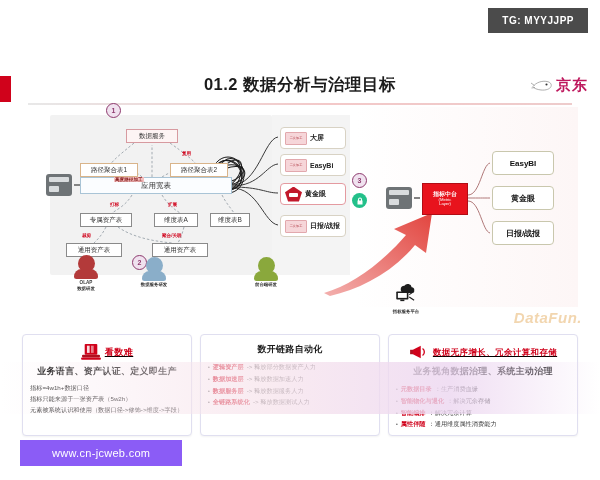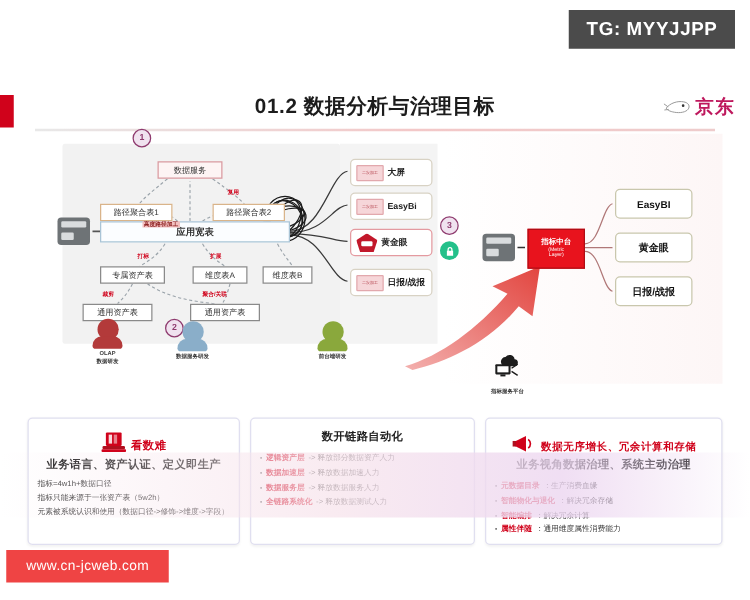--- a/index.html
+++ b/index.html
@@ -6,21 +6,21 @@
   body{
     width:600px;height:480px;overflow:hidden;
     background:#ffffff;
     font-family:"Liberation Sans","DejaVu Sans",sans-serif;
     position:relative;
   }
   
   .tg-badge{
     position:absolute;top:8px;right:12px;
     background:#4b4b4b;color:#fff;
-    font-size:15px;font-weight:bold;letter-spacing:.5px;
+    font-size:10px;font-weight:bold;letter-spacing:.5px;
     padding:7px 14px;
   }
   
   .slide{
     position:absolute;left:0;top:62px;width:600px;height:352px;
     background:#ffffff;
   }
   .red-tab{
     position:absolute;left:0;top:14px;width:11px;height:26px;background:#d0021b;
   }
@@ -150,21 +150,21 @@
   .cards{position:absolute;left:22px;top:272px;width:556px;height:108px;}
   .card{
     position:absolute;top:0;height:102px;box-sizing:border-box;
     background:#fff;border:1px solid #e0dff0;border-radius:4px;
     box-shadow:0 1px 2px rgba(0,0,0,.05);
     padding:6px 7px 0 7px;
   }
   .card.c1{left:0;width:170px;}
   .card.c2{left:178px;width:180px;}
   .card.c3{left:366px;width:190px;}
-  .card-head{display:flex;align-items:flex-end;justify-content:center;gap:4px;height:22px;}
+  .card-head{display:flex;align-items:center;justify-content:center;gap:4px;height:22px;text-decoration:underline;}
   .card-head .tag{font-size:9px;font-weight:bold;color:#d0021b;letter-spacing:.5px;}
   .card-sub{
     text-align:center;font-size:9px;font-weight:bold;color:#1d1d1d;margin:2px 0 5px;
     letter-spacing:.3px;
   }
   .bullets{margin:0;padding:0;list-style:none;}
   .bullets li{
     font-size:6.2px;color:#3a3a3a;line-height:1.9;white-space:nowrap;
     display:flex;align-items:baseline;gap:3px;
   }
@@ -181,22 +181,22 @@
     position:absolute;right:18px;bottom:88px;
     font-size:15px;font-style:italic;font-weight:bold;color:#f0cfa2;opacity:.85;
     letter-spacing:.5px;
   }
   .bottom-glow{
     position:absolute;left:0;bottom:66px;width:600px;height:52px;
     background:linear-gradient(to right,rgba(255,255,255,0) 0%,rgba(247,228,236,.75) 45%,rgba(236,214,240,.8) 75%,rgba(255,255,255,0) 100%);
     pointer-events:none;
   }
   .footer-url{
-    position:absolute;left:5px;bottom:14px;
-    background:#ef4444;color:#fff;font-size:11px;padding:7px 16px;letter-spacing:.3px;
+    position:absolute;left:20px;bottom:14px;
+    background:#8b5cf6;color:#fff;font-size:11px;padding:7px 32px;letter-spacing:.3px;
   }
   .scribble{position:absolute;left:185px;top:48px;width:42px;height:40px;}
 </style>
 </head>
 <body>
 
 <div class="tg-badge">TG: MYYJJPP</div>
 
 <div class="slide">
 
@@ -262,21 +262,21 @@
         <ellipse cx="21" cy="20" rx="7" ry="16" transform="rotate(70 21 20)"></ellipse>
         <ellipse cx="21" cy="20" rx="15" ry="13" transform="rotate(55 21 20)"></ellipse>
       </g>
     </svg>
 
     <div class="db" style="left:24px;top:67px"></div>
 
     <div class="node pink" style="left:104px;top:22px;width:52px;height:14px">数据服务</div>
     <div class="node tan" style="left:58px;top:56px;width:58px;height:14px">路径聚合表1</div>
     <div class="node tan" style="left:148px;top:56px;width:58px;height:14px">路径聚合表2</div>
-    <div class="node blue" style="left:58px;top:70px;width:152px;height:17px;font-size:7.5px;font-weight:bold">应用宽表</div>
+    <div class="node blue" style="left:58px;top:70px;width:152px;height:17px;font-size:7.5px;font-weight:normal">应用宽表</div>
     <div class="node plain" style="left:58px;top:106px;width:52px;height:14px">专属资产表</div>
     <div class="node plain" style="left:132px;top:106px;width:44px;height:14px">维度表A</div>
     <div class="node plain" style="left:188px;top:106px;width:40px;height:14px">维度表B</div>
     <div class="node plain" style="left:44px;top:136px;width:56px;height:14px">通用资产表</div>
     <div class="node plain" style="left:130px;top:136px;width:56px;height:14px">通用资产表</div>
 
     <div class="edge-label" style="left:160px;top:44px">复用</div>
     <div class="edge-label chip" style="left:92px;top:70px">高度路径加工</div>
     <div class="edge-label" style="left:88px;top:95px">打标</div>
     <div class="edge-label" style="left:146px;top:95px">扩展</div>
@@ -441,17 +441,18 @@
           </li>
         <li>
             <span class="dot">•</span>
             <span class="em">属性伴随</span>
             <span>：通用维度属性消费能力</span>
           </li>
       </ul>
     </div>
   </div>
 
+  <div class="datafun">DataFun.</div>
 </div>
 
 <div class="bottom-glow"></div>
 
 <div class="footer-url">www.cn-jcweb.com</div>
 
 </body></html>

